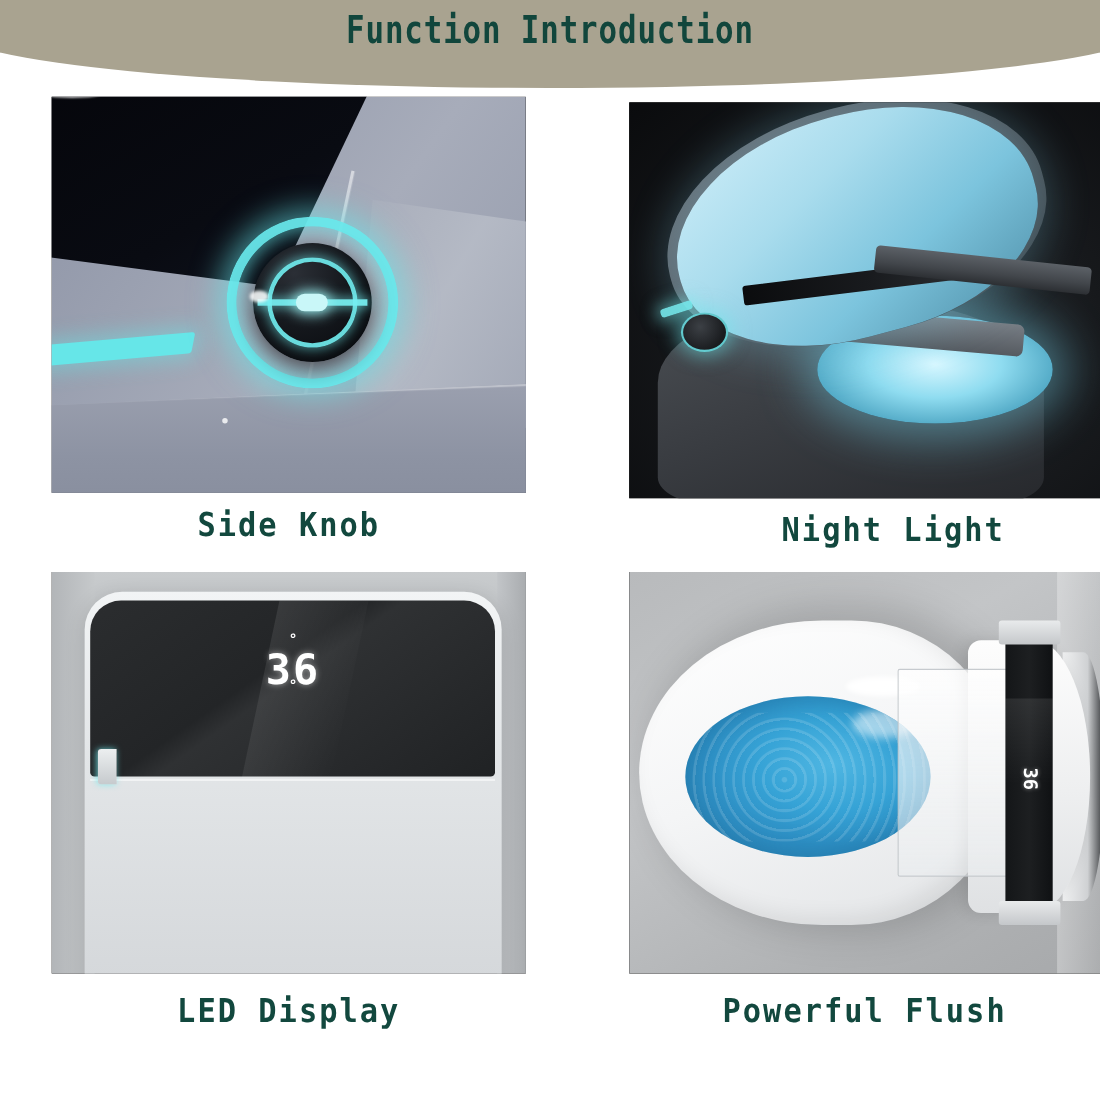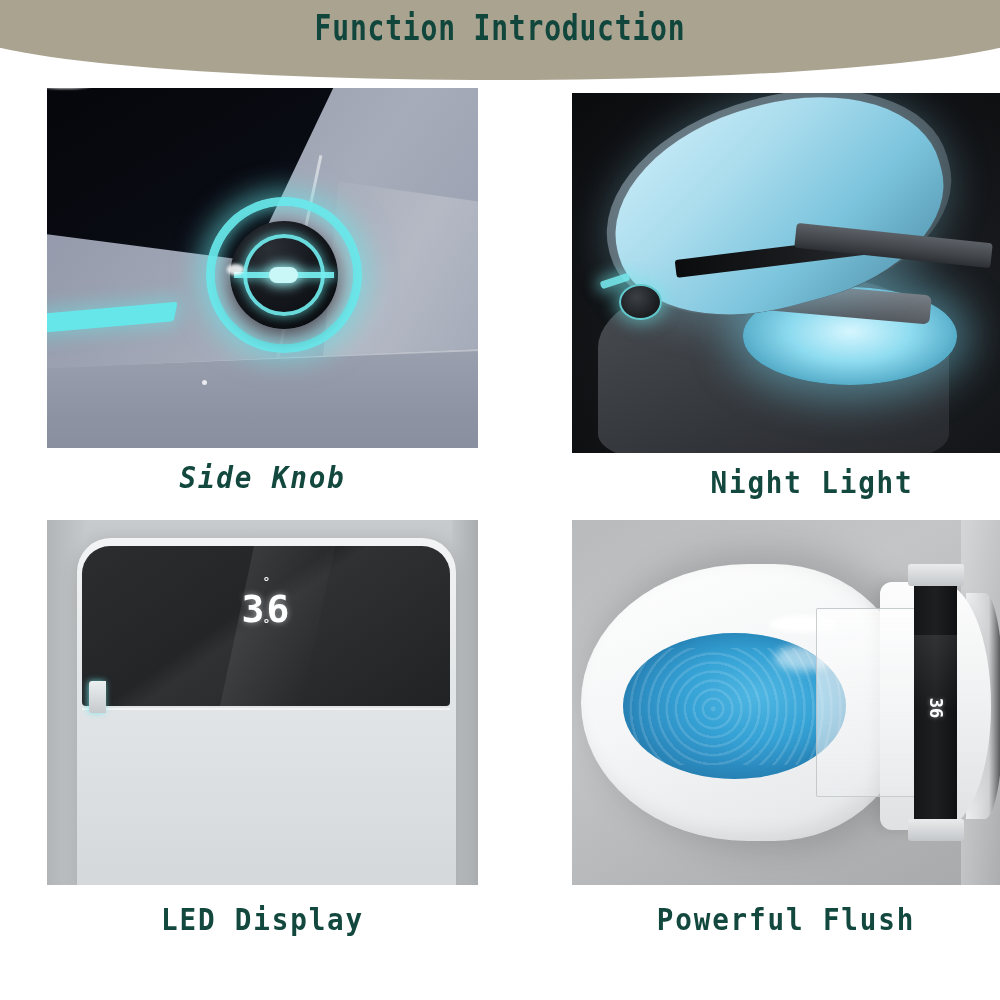--- a/index.html
+++ b/index.html
@@ -68,21 +68,21 @@
     font-family: "DejaVu Sans Mono", monospace;
     font-size: 30px;
     font-weight: bold;
     color: #12483e;
     letter-spacing: 2px;
     transform: scaleX(0.92);
     white-space: nowrap;
   }
 
   
-  #card-side-knob     { left: 47px;  top: 0px;   width: 431px; height: 420px; font-style: italic; }
+  #card-side-knob     { left: 47px;  top: 0px;   width: 431px; height: 420px; }
   #card-side-knob .card-img     { width: 431px; height: 360px; }
   #card-side-knob .caption      { top: 372px; }
 
   #card-night-light   { left: 572px; top: 5px;   width: 480px; height: 420px; }
   #card-night-light .card-img   { width: 428px; height: 360px; }
   #card-night-light .caption    { top: 372px; }
 
   #card-led-display   { left: 47px;  top: 432px; width: 431px; height: 430px; }
   #card-led-display .card-img   { width: 431px; height: 365px; }
   #card-led-display .caption    { top: 382px; }

